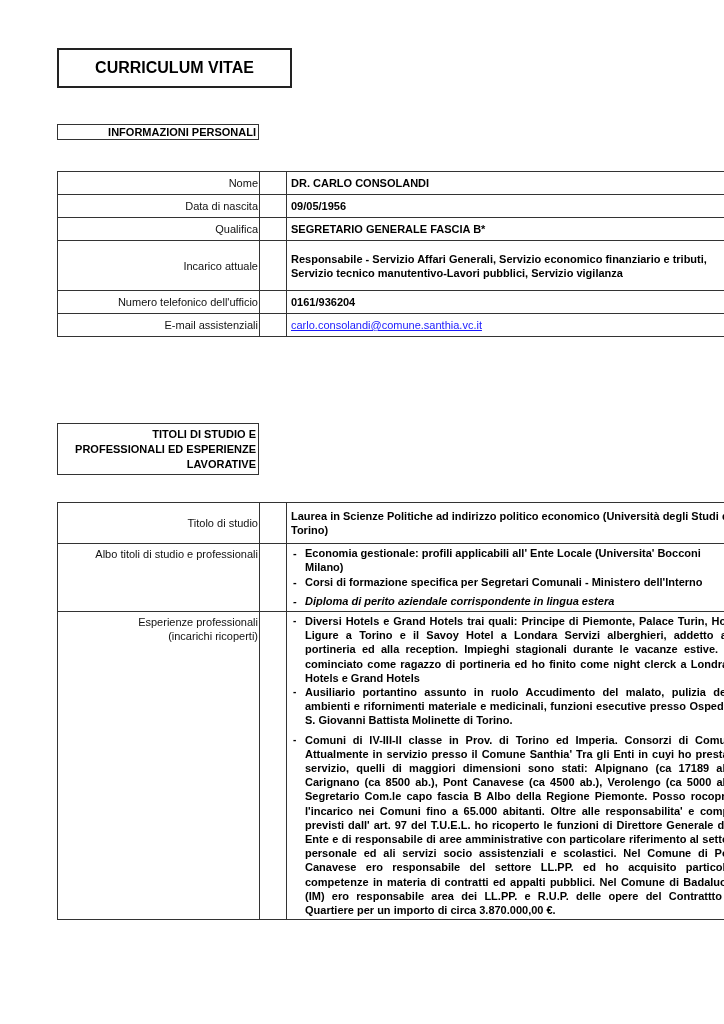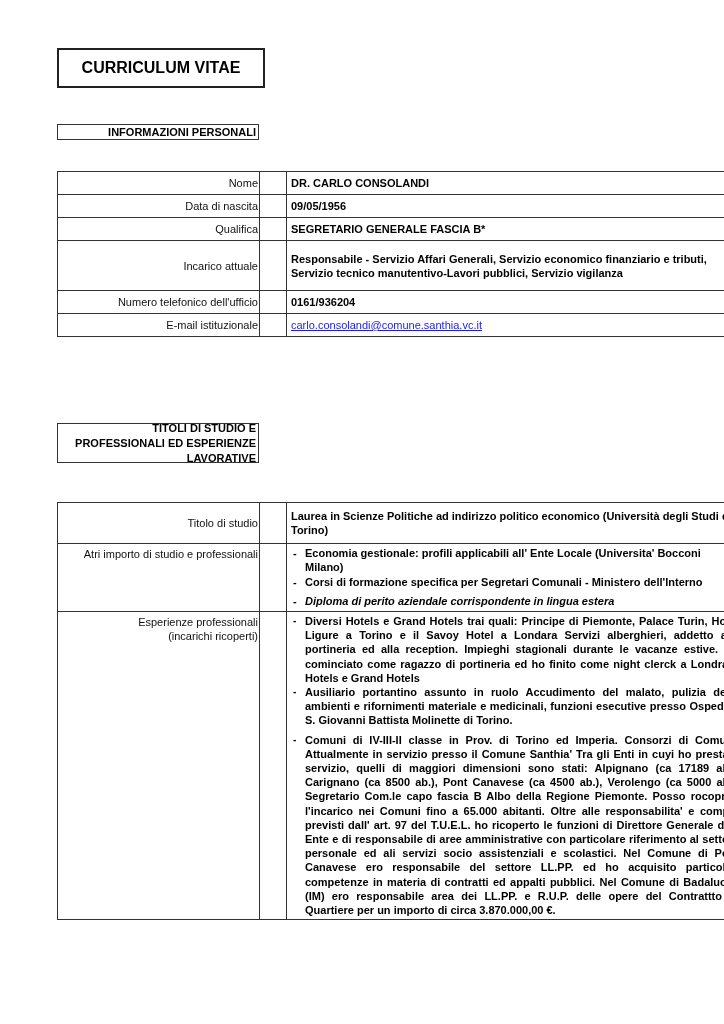--- a/index.html
+++ b/index.html
@@ -1,25 +1,25 @@
 <!DOCTYPE html>
 <html><head>
 <meta charset="utf-8">
 <style>
   html, body { margin: 0; padding: 0; background: #ffffff; }
   body { width: 724px; height: 1024px; position: relative; overflow: hidden;
          font-family: "Liberation Sans", sans-serif; color: #000; }
   .abs { position: absolute; box-sizing: border-box; }
-  .title-box { left: 57px; top: 48px; width: 208px; height: 40px; border: 2px solid #222;
+  .title-box { left: 57px; top: 48px; width: 235px; height: 40px; border: 2px solid #222;
                display: flex; align-items: center; justify-content: center;
                font-size: 16px; font-weight: bold; }
   .section-box { border: 1px solid #333; font-size: 11px; font-weight: bold; text-align: right;
                  padding: 2px 2px 2px 4px; line-height: 15px; display: flex; align-items: center; justify-content: flex-end; }
   .sec1 { left: 57px; top: 124px; width: 202px; height: 16px; }
-  .sec2 { left: 57px; top: 423px; width: 202px; height: 40px; }
+  .sec2 { left: 57px; top: 423px; width: 202px; height: 52px; }
   table.grid { position: absolute; left: 57px; width: 687px; border-collapse: collapse;
                border: 1.5px solid #333; table-layout: fixed; font-size: 11px; }
   table.grid td { border: 1px solid #333; vertical-align: middle; padding: 0; }
   table.grid tr { border-top: 1.5px solid #333; }
   td.lbl { width: 200px; text-align: right; padding-right: 1px !important; color: #111; }
   td.mid { width: 26px; }
   td.val { font-weight: bold; padding: 2px 4px !important; line-height: 14px; }
   .t1 { top: 171px; }
   .t1 tr { height: 23px; }
   .t1 tr.tall { height: 50px; }
@@ -66,42 +66,42 @@
     <td class="lbl">Incarico attuale</td>
     <td class="mid"></td>
     <td class="val">Responsabile - Servizio Affari Generali, Servizio economico finanziario e tributi, Servizio tecnico manutentivo-Lavori pubblici, Servizio vigilanza</td>
   </tr>
   <tr>
     <td class="lbl">Numero telefonico dell'ufficio</td>
     <td class="mid"></td>
     <td class="val">0161/936204</td>
   </tr>
   <tr>
-    <td class="lbl">E-mail istituzionale</td>
+    <td class="lbl">E-mail assistenziali</td>
     <td class="mid"></td>
     <td class="val">
       <a class="email">carlo.consolandi@comune.santhia.vc.it</a>
     </td>
   </tr>
 </tbody>
   </table>
 
 <div class="abs section-box sec2">
   <span>TITOLI DI STUDIO E PROFESSIONALI ED ESPERIENZE LAVORATIVE</span>
 </div>
 
 <table class="grid t2">
   <tbody>
       <tr class="r1">
     <td class="lbl">Titolo di studio</td>
     <td class="mid"></td>
     <td class="val">Laurea in  Scienze Politiche ad indirizzo politico economico (Università degli Studi di Torino)</td>
   </tr>
   <tr>
-    <td class="lbl top">Atri importo di studio e professionali</td>
+    <td class="lbl top">Albo titoli di studio e professionali</td>
     <td class="mid"></td>
     <td class="val">
       <ul class="bul atri">
         <li>Economia gestionale: profili applicabili all' Ente Locale (Universita' Bocconi Milano)</li>
         <li>Corsi di formazione specifica per Segretari Comunali - Ministero dell'Interno</li>
         <li class="gap">Diploma di perito aziendale corrispondente in lingua estera</li>
       </ul>
     </td>
   </tr>
   <tr>

